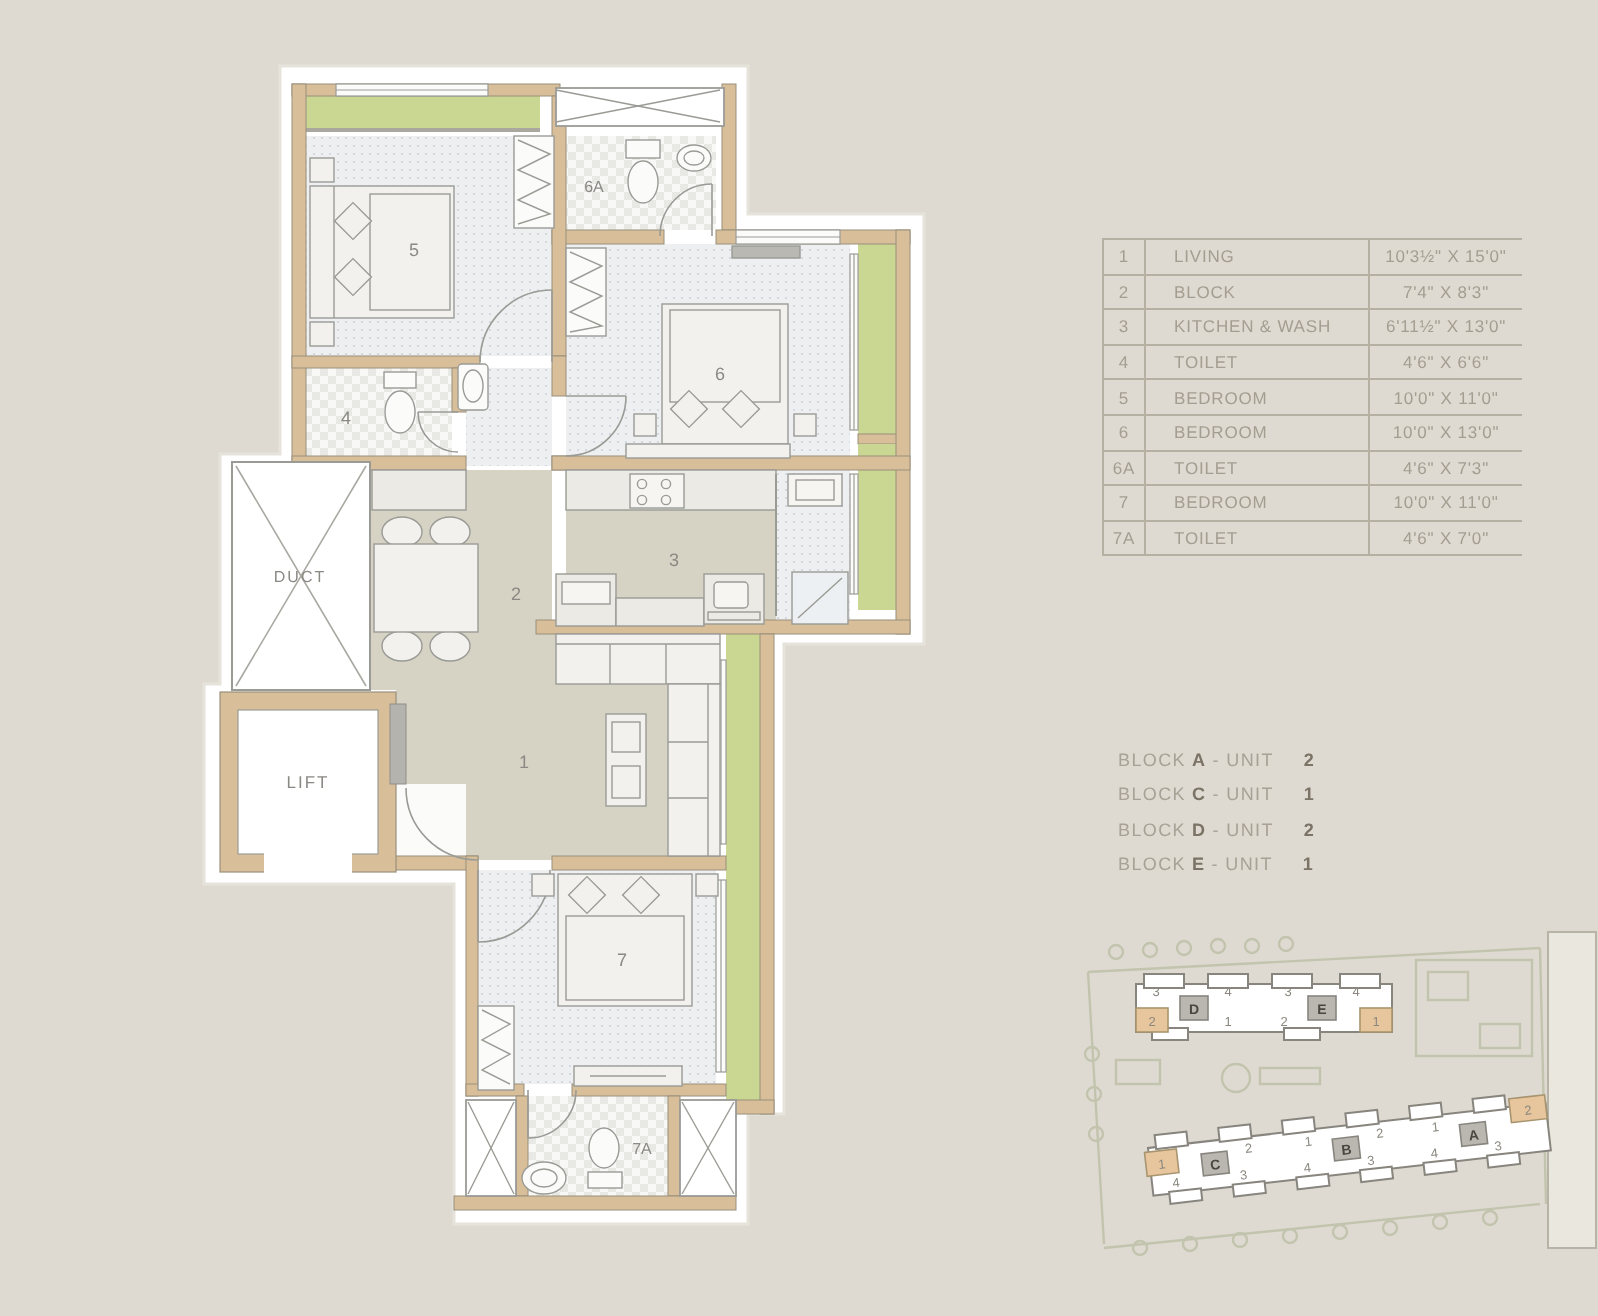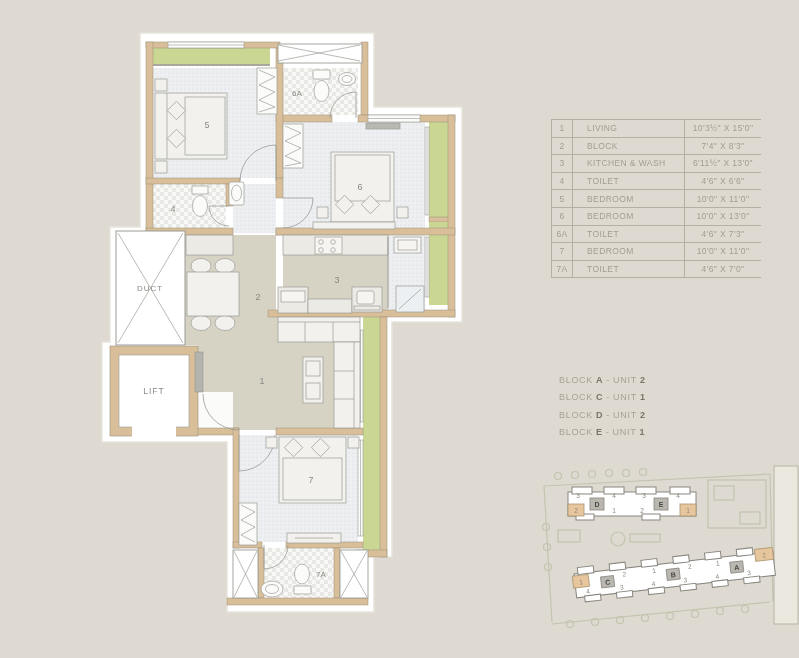--- a/index.html
+++ b/index.html
@@ -18,21 +18,21 @@
   .t-name{flex:1;padding-left:14px;border-left:1px solid #b6b0a3;
           display:flex;align-items:center;}
   .t-size{width:76px;border-left:1px solid #b6b0a3;display:flex;
           align-items:center;justify-content:center;}
 
   
   .blocks{position:absolute;left:559px;top:371px;font-size:9px;
           color:#a8a195;letter-spacing:.7px;}
   .block-line{height:17.5px;display:flex;align-items:center;}
   .block-line b{color:#7b7466;font-weight:bold;margin:0 3px;}
-  .block-line .sep{margin-right:0;}
+  .block-line .sep{margin-right:12px;}
 </style>
 </head>
 <body>
 
 <div class="canvas">
 
 <svg style="position:absolute;left:95px;top:20px" width="395" height="615" viewBox="95 20 395 615">
   <defs>
     <pattern id="dots" width="4" height="4" patternUnits="userSpaceOnUse">
       <rect width="4" height="4" fill="#edeff1"></rect>

